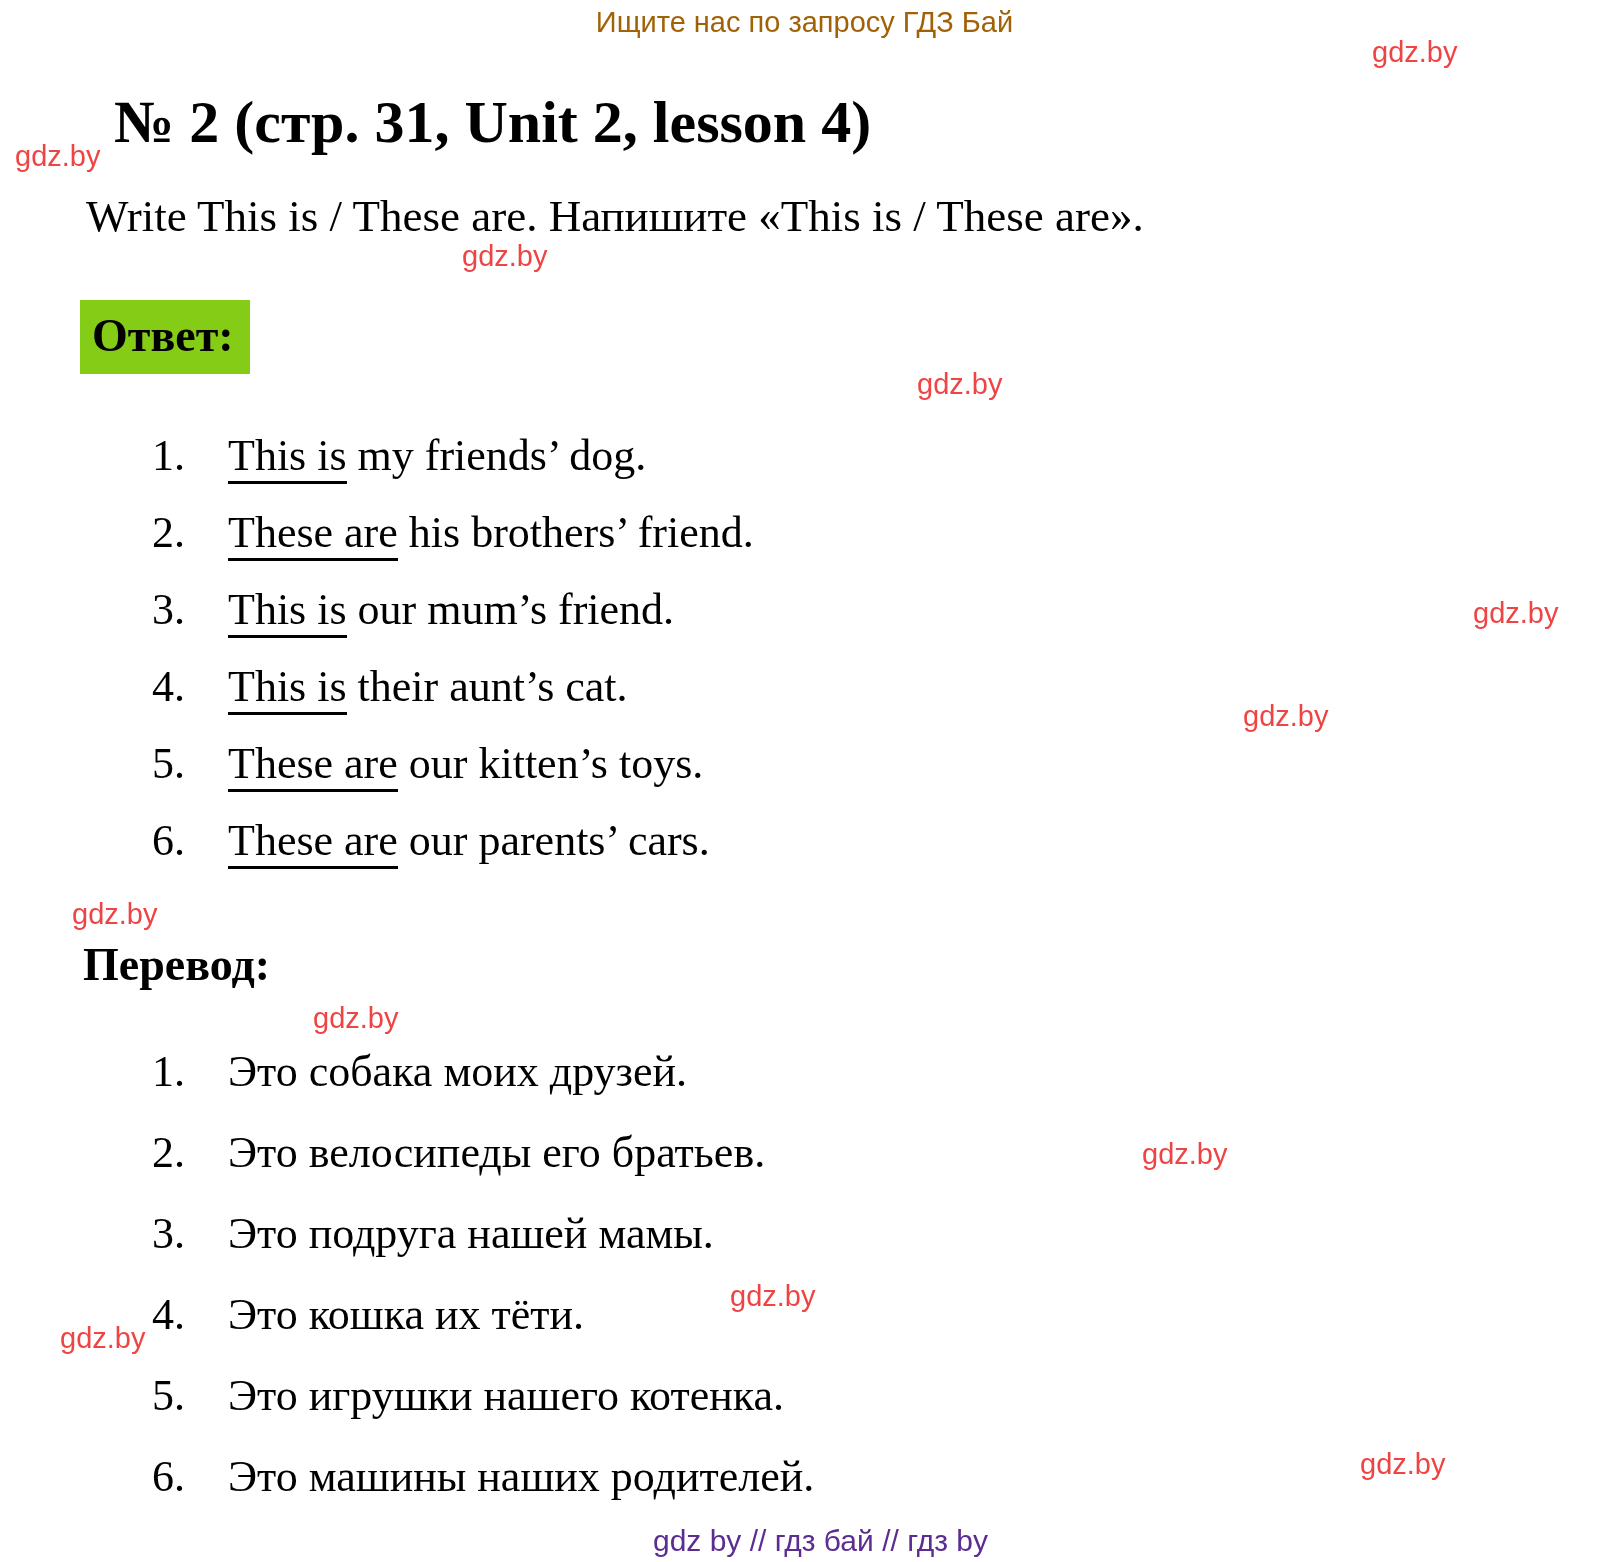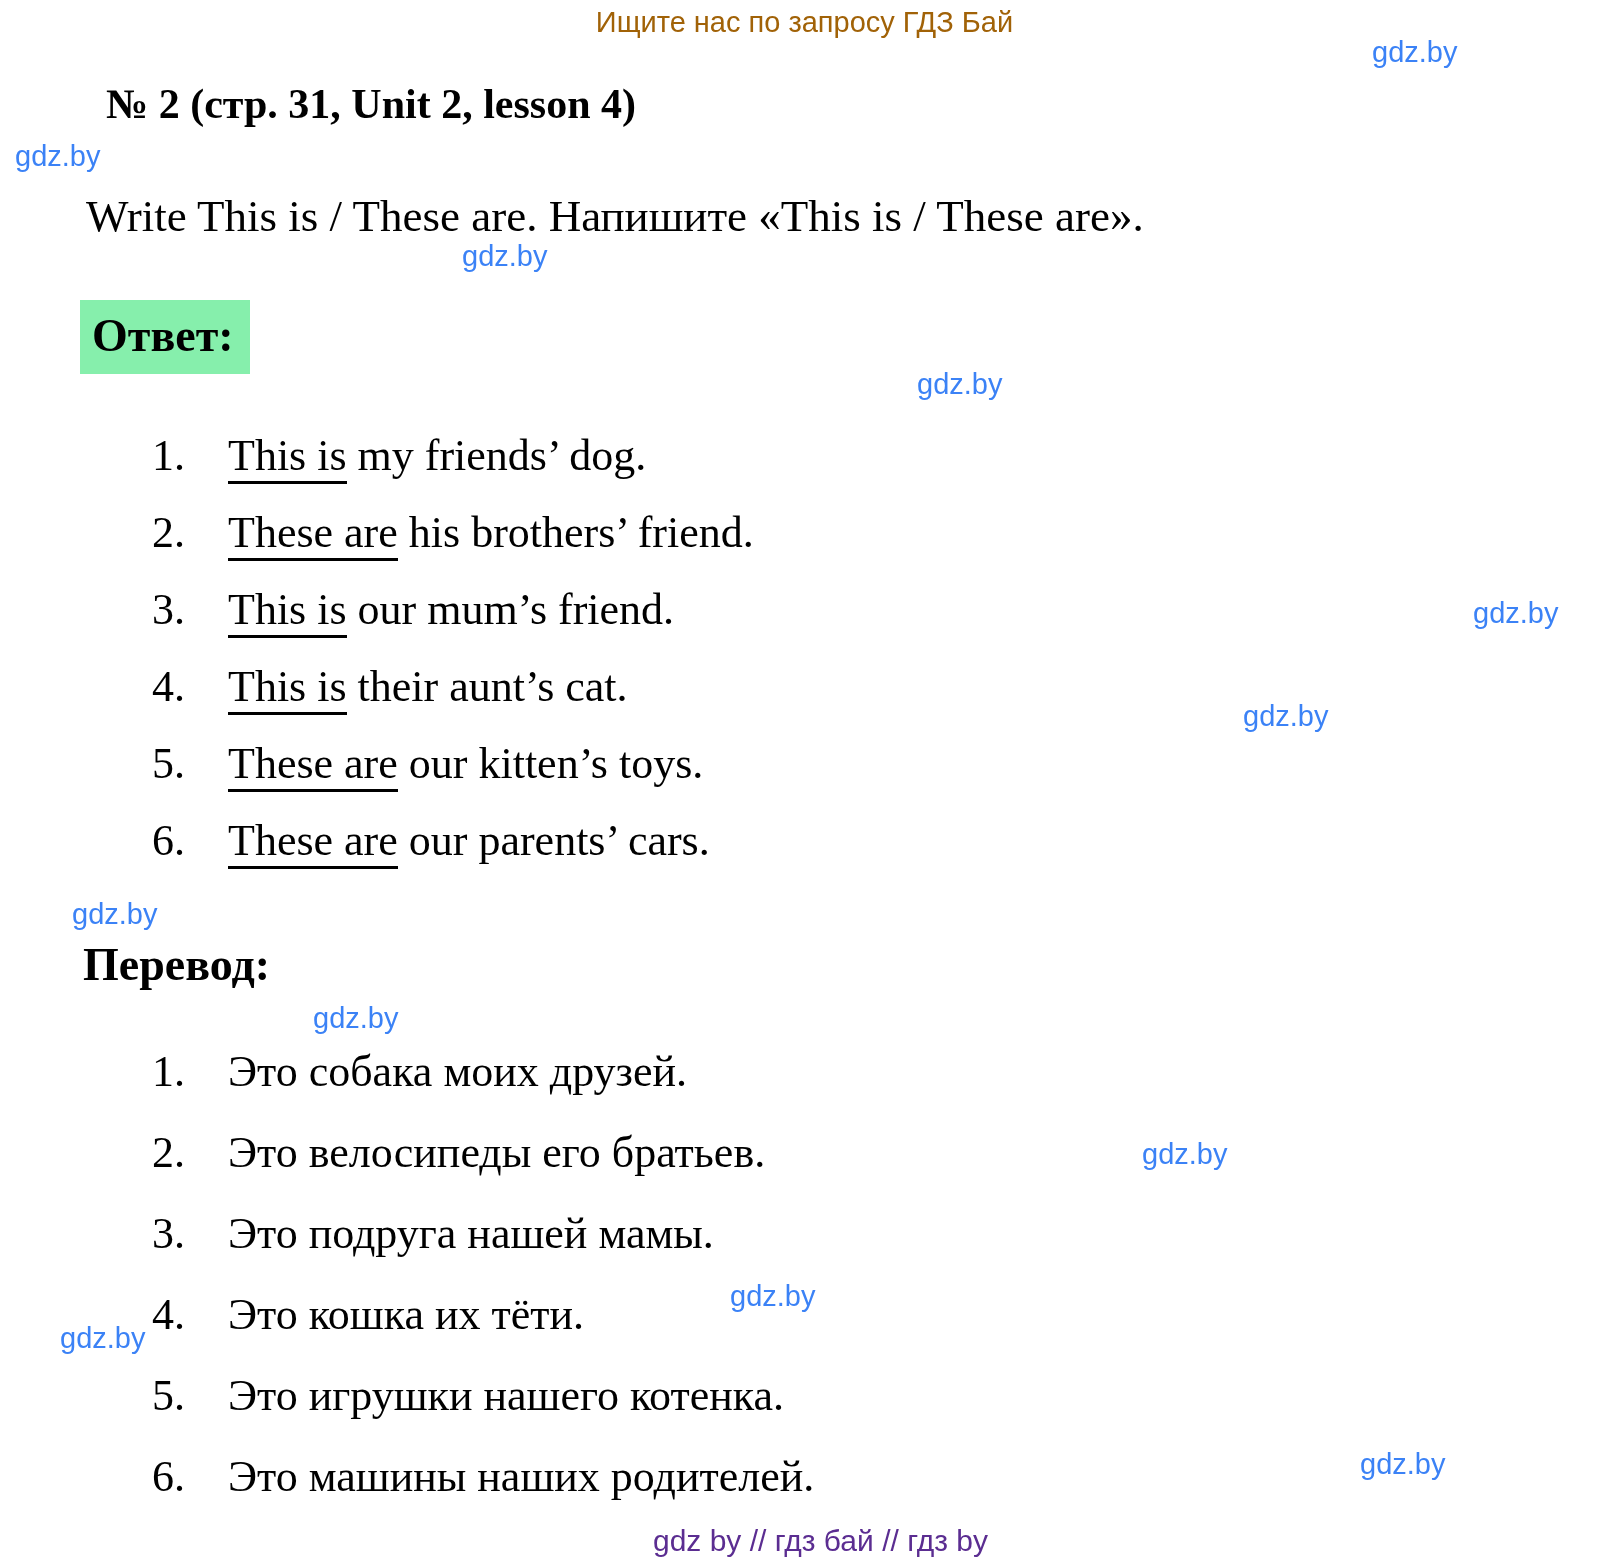--- a/index.html
+++ b/index.html
@@ -17,52 +17,52 @@
     position:absolute; top:6px; left:0; width:100%;
     text-align:center;
     font-family:"Liberation Sans", sans-serif;
     font-size:29px; color:#a16207;
   }
 
   
   .wm {
     position:absolute;
     font-family:"Liberation Sans", sans-serif;
-    font-size:29px; color:#3b82f6;
+    font-size:29px; color:#ef4444;
     white-space:nowrap;
     text-align:right;
   }
   .wm-1  { left:1372px; top:36px;  }
   .wm-2  { left:15px;   top:140px; }
   .wm-3  { left:462px;  top:240px; }
   .wm-4  { left:917px;  top:368px; }
   .wm-5  { left:1473px; top:597px; }
   .wm-6  { left:1243px; top:700px; }
   .wm-7  { left:72px;   top:898px; }
   .wm-8  { left:313px;  top:1002px;}
   .wm-9  { left:1142px; top:1138px;}
   .wm-10 { left:730px;  top:1280px;}
   .wm-11 { left:60px;   top:1322px;}
   .wm-12 { left:1360px; top:1448px;}
 
   .title {
-    position:absolute; left:98px; top:72px; margin:8px;
-    font-size:42px; font-weight:bold;
+    position:absolute; left:98px; top:72px; margin:16px;
+    font-size:60px; font-weight:bold;
     white-space:nowrap;
   }
 
   .task {
     position:absolute; left:86px; top:190px; margin:0;
     font-size:45px; font-weight:normal;
     white-space:nowrap;
   }
 
   .answer-label {
     position:absolute; left:80px; top:300px;
-    background:#86efac;
+    background:#84cc16;
     padding:9px 16px 12px 12px;
     font-size:46px; font-weight:bold;
   }
 
   .translation-label {
     position:absolute; left:83px; top:938px; margin:0;
     font-size:46px; font-weight:bold;
     white-space:nowrap;
   }
 

